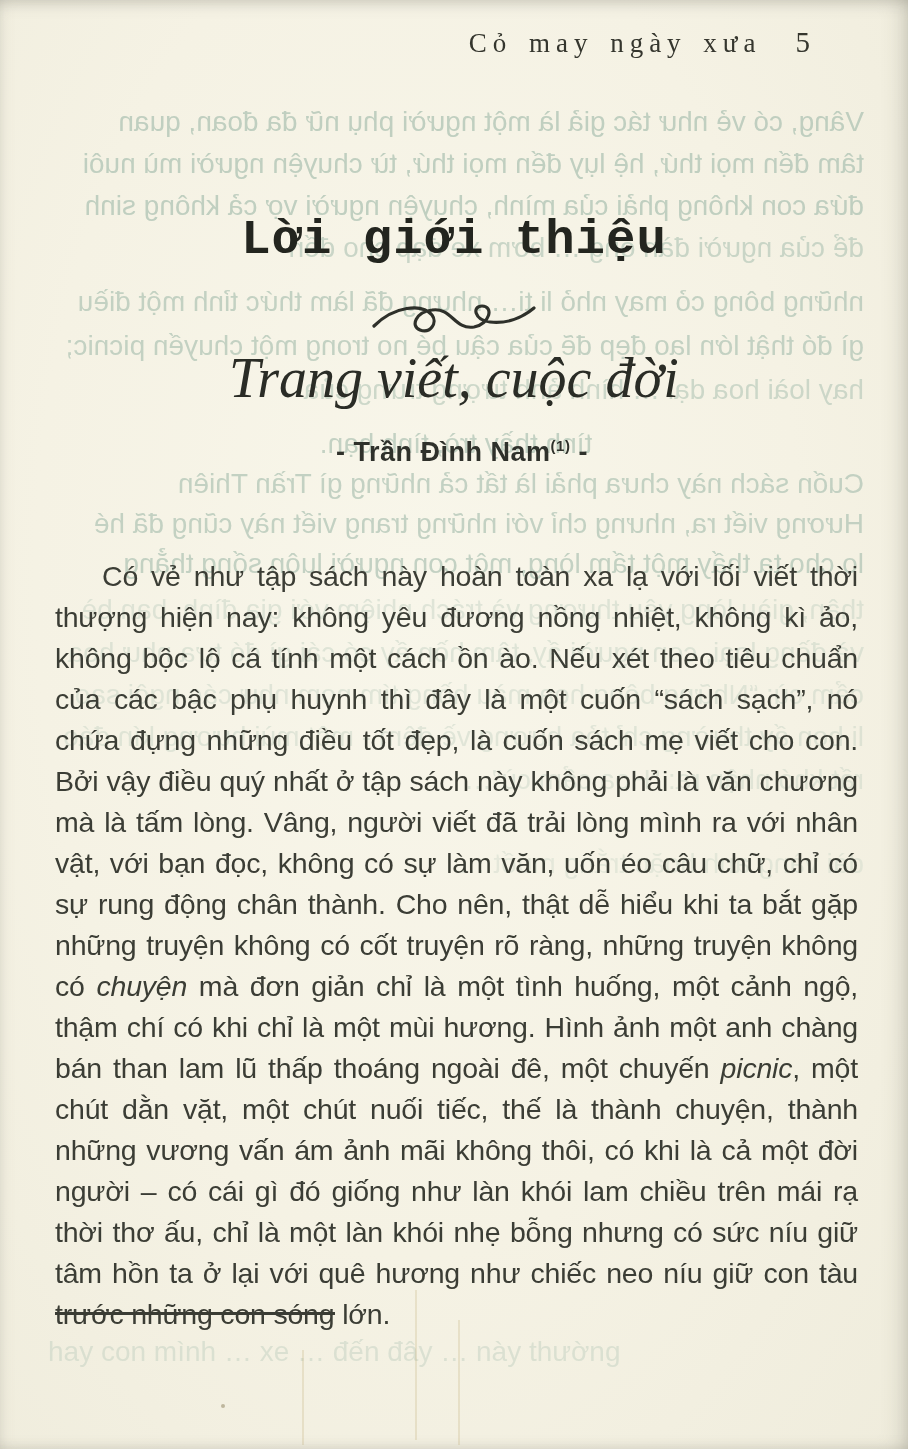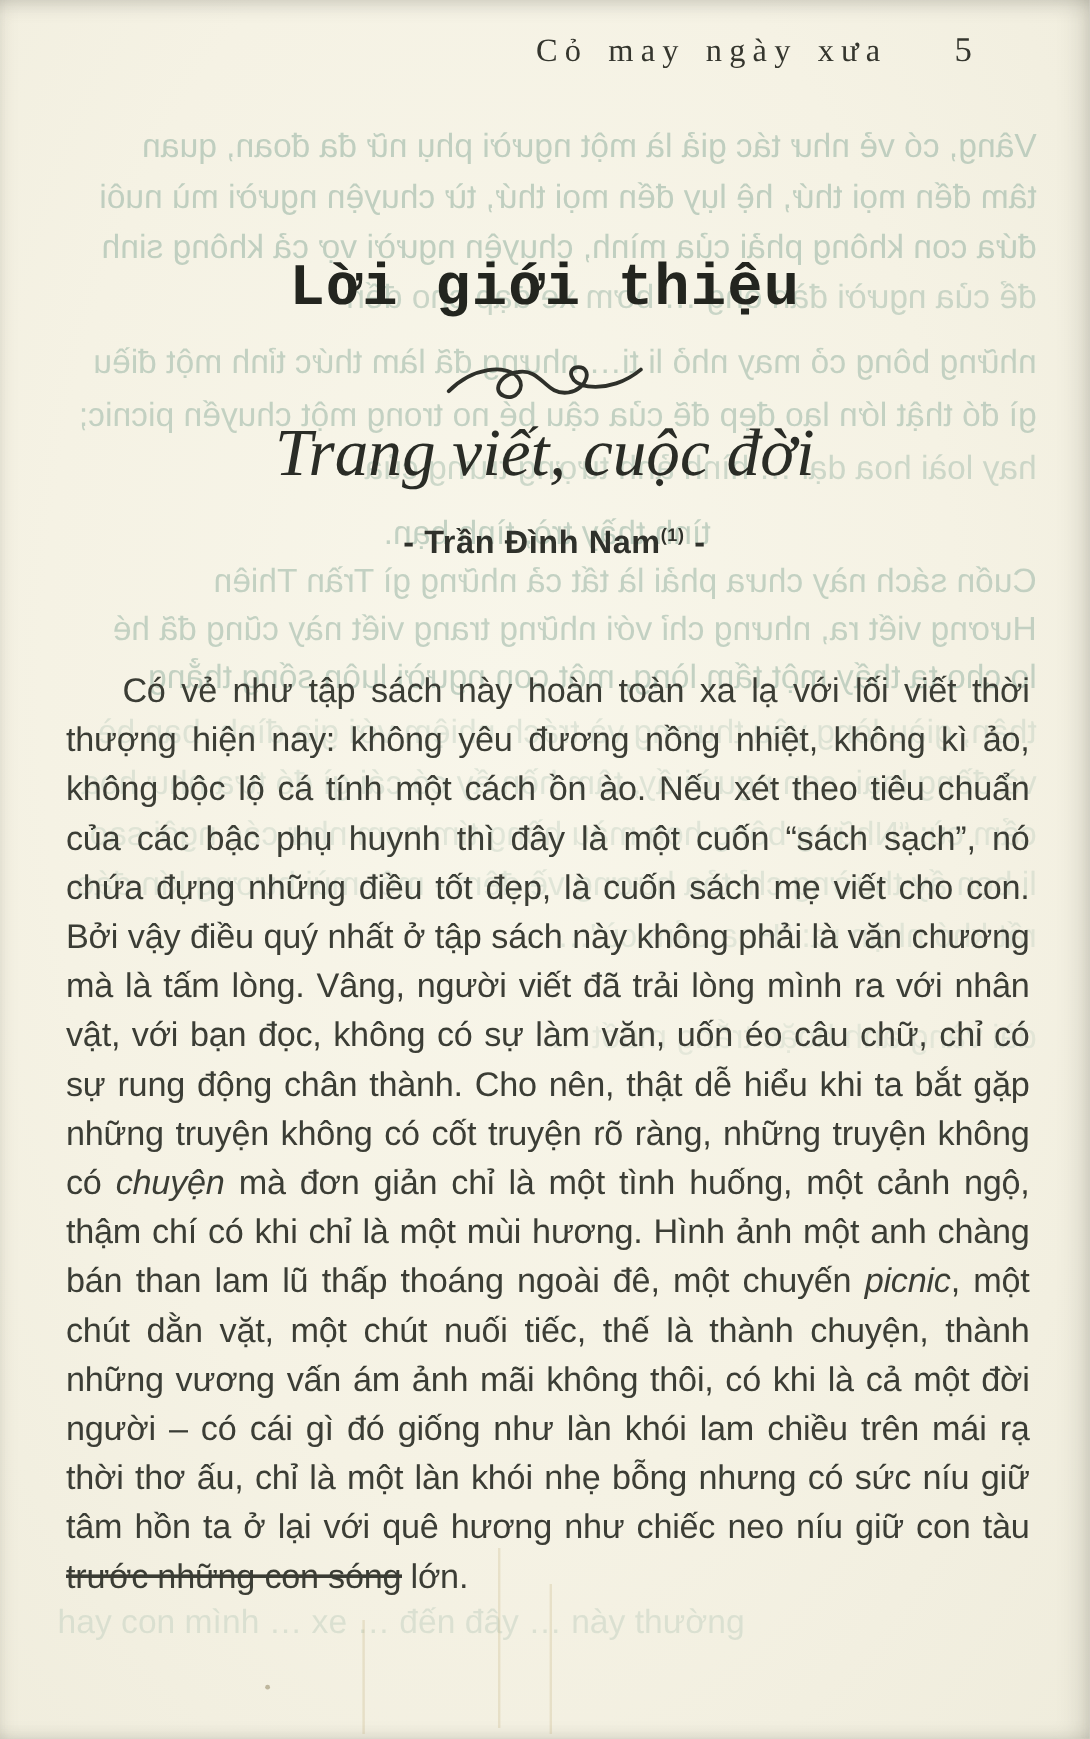--- a/index.html
+++ b/index.html
@@ -27,21 +27,21 @@
     color:#b7c9ba;
     filter:blur(0.6px);
     white-space:nowrap; overflow:hidden;
     text-align:justify;
   }
   .bleed-line.flip { transform:scaleX(-1); }
   .bleed-line.center { text-align:center; }
 
   .running-head {
     position:absolute; top:26px; right:98px;
-    display:flex; align-items:baseline; gap:56px;
+    display:flex; align-items:baseline; gap:34px;
     font-family:"Liberation Serif", serif;
     color:#35362e;
   }
   .running-title { font-size:27px; letter-spacing:6px; word-spacing:4px; }
   .page-number { font-size:29px; }
 
   .section-title {
     position:absolute; top:212px; left:0; right:0; margin:0;
     text-align:center;
     font-family:Liberation Mono, monospace;

